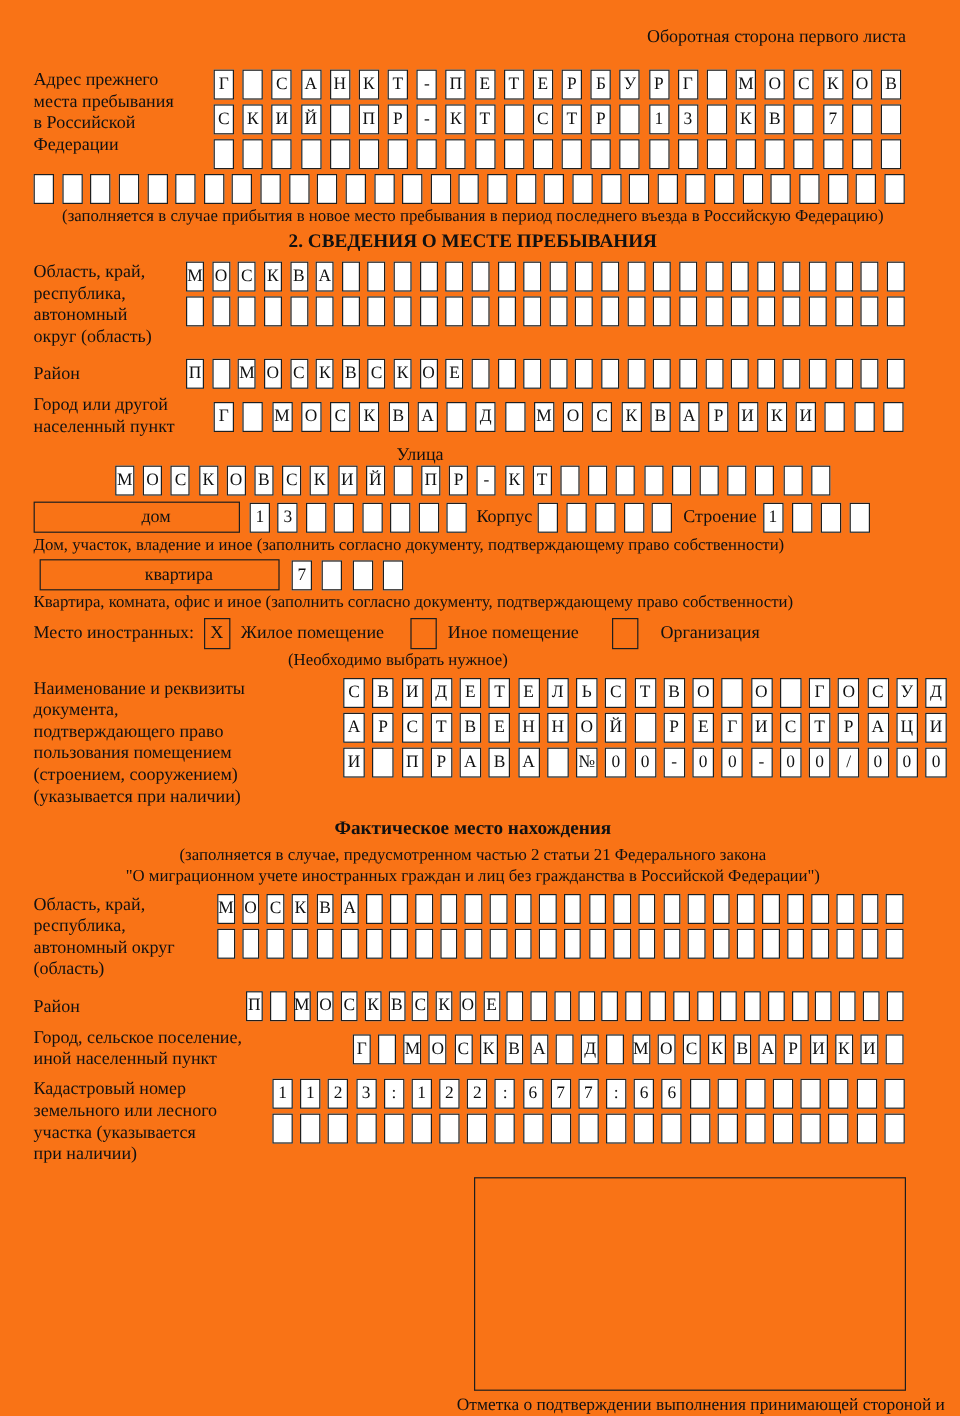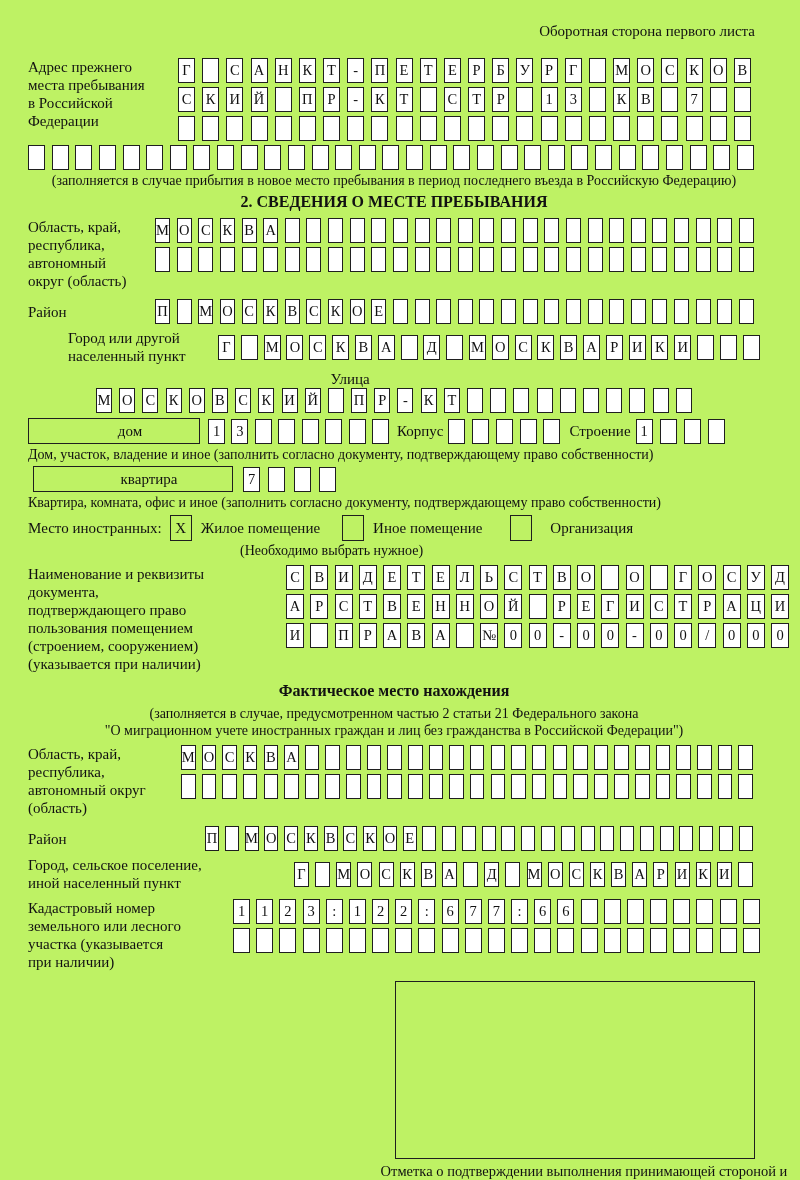--- a/index.html
+++ b/index.html
@@ -1,20 +1,20 @@
 <!DOCTYPE html>
 <html><head>
 <meta charset="utf-8">
 <style>
   * { box-sizing: border-box; margin: 0; padding: 0; }
   body { background: #ffffff; font-family: "Liberation Serif", "DejaVu Serif", serif; color: #111; }
   .page {
     position: relative;
     width: 800px; height: 1180px;
-    background: #bef264;
+    background: #f97316;
     padding: 22px 40px 10px 28px;
     overflow: hidden;
   }
   .top-note { text-align: right; font-size: 15px; line-height: 18px; padding-right: 5px; }
 
   
   .cells { display: flex; justify-content: space-between; }
   .c {
     flex: none;
     width: var(--cw, 17px); height: 25px;
@@ -39,21 +39,21 @@
 
   .frow { display: flex; align-items: flex-start; }
   .frow.center { align-items: center; }
   .flabel { flex: none; font-size: 15px; line-height: 18px; }
   .rowstack > .cells { margin-bottom: 4px; }
   .rowstack > .cells:last-child { margin-bottom: 0; }
 
   .lab-addr { width: 120px; margin-right: 30px; }
   .lab-obl  { width: 105px; margin-right: 22px; }
   .lab-rai  { width: 127px; }
-  .lab-gor  { width: 120px; margin-right: 30px; margin-left: 40px; }
+  .lab-gor  { width: 120px; margin-right: 30px; }
   .lab-ul   { width: 127px; }
   .lab-doc  { width: 185px; margin-right: 37px; }
   .lab-fob  { width: 120px; margin-right: 33px; }
   .lab-fra  { width: 60px;  margin-right: 117px; }
   .lab-fgo  { width: 195px; margin-right: 71px; }
   .lab-kad  { width: 160px; margin-right: 39px; }
 
   .caption { font-size: 14px; line-height: 17px; text-align: center; }
   .caption.left { text-align: left; }
   .title { font-size: 16px; font-weight: bold; text-align: center; line-height: 20px; }
@@ -84,21 +84,21 @@
   .m-kv   { margin-top: 3px; }
   .m-kcap { margin-top: 2px; }
   .m-mes  { margin-top: 4px; }
   .m-note { margin-top: 2px; }
   .m-doc  { margin-top: 6px; gap: 36px; }
   .m-fact { margin-top: 8px; }
   .m-fcap { margin-top: 4px; }
   .m-fob  { margin-top: 6px; }
   .m-fra  { margin-top: 9px; }
   .m-fgo  { margin-top: 5px; }
-  .m-kad  { margin-top: 7px; justify-content: space-between; }
+  .m-kad  { margin-top: 7px; }
 
   .mesto-note { font-size: 14px; margin-left: 212px; }
   .stamp-box {
     margin-top: 10px; margin-left: 367px;
     width: 360px; height: 178px;
     border: 1.6px solid #1f1f1f;
   }
   .stamp-caption {
     margin-top: 4px; margin-left: 352px; width: 408px;
     font-size: 14.5px; line-height: 17px; text-align: center;

